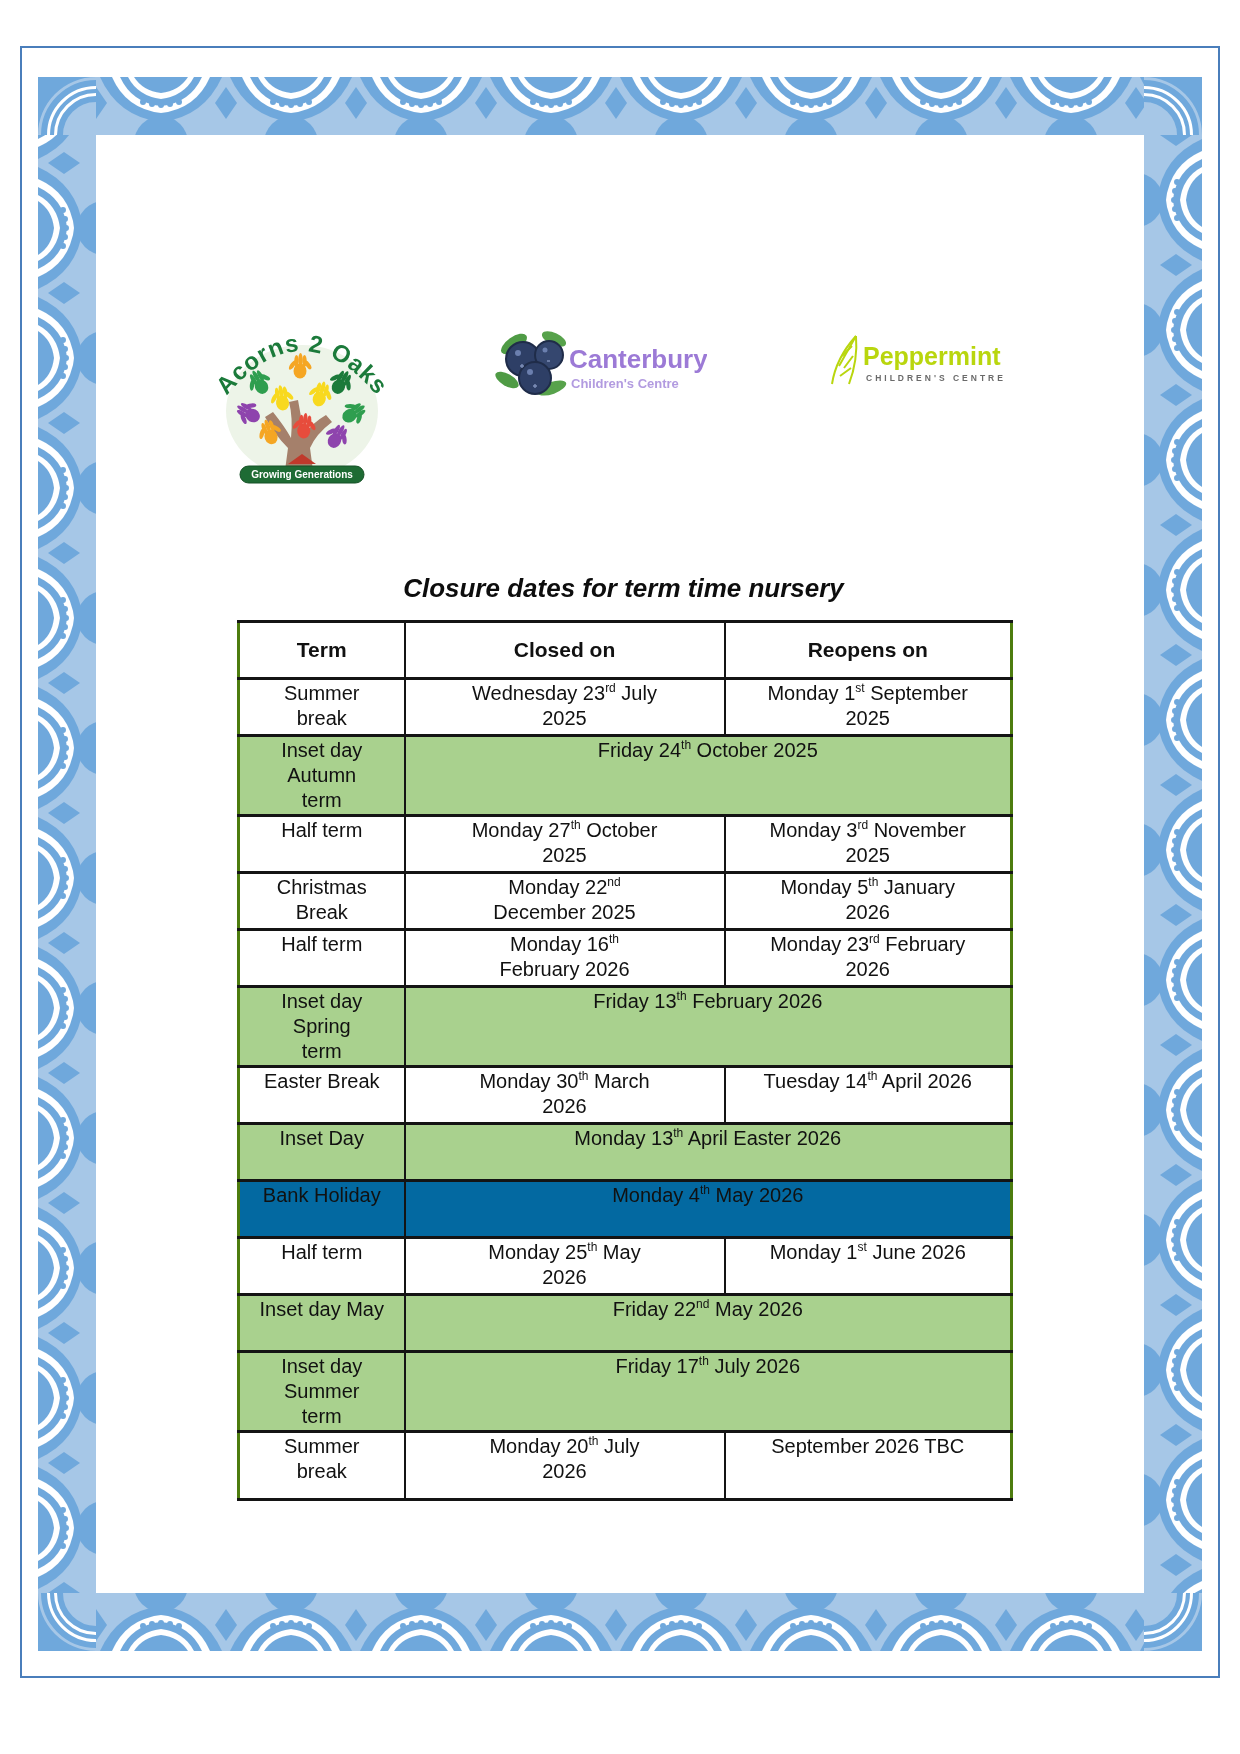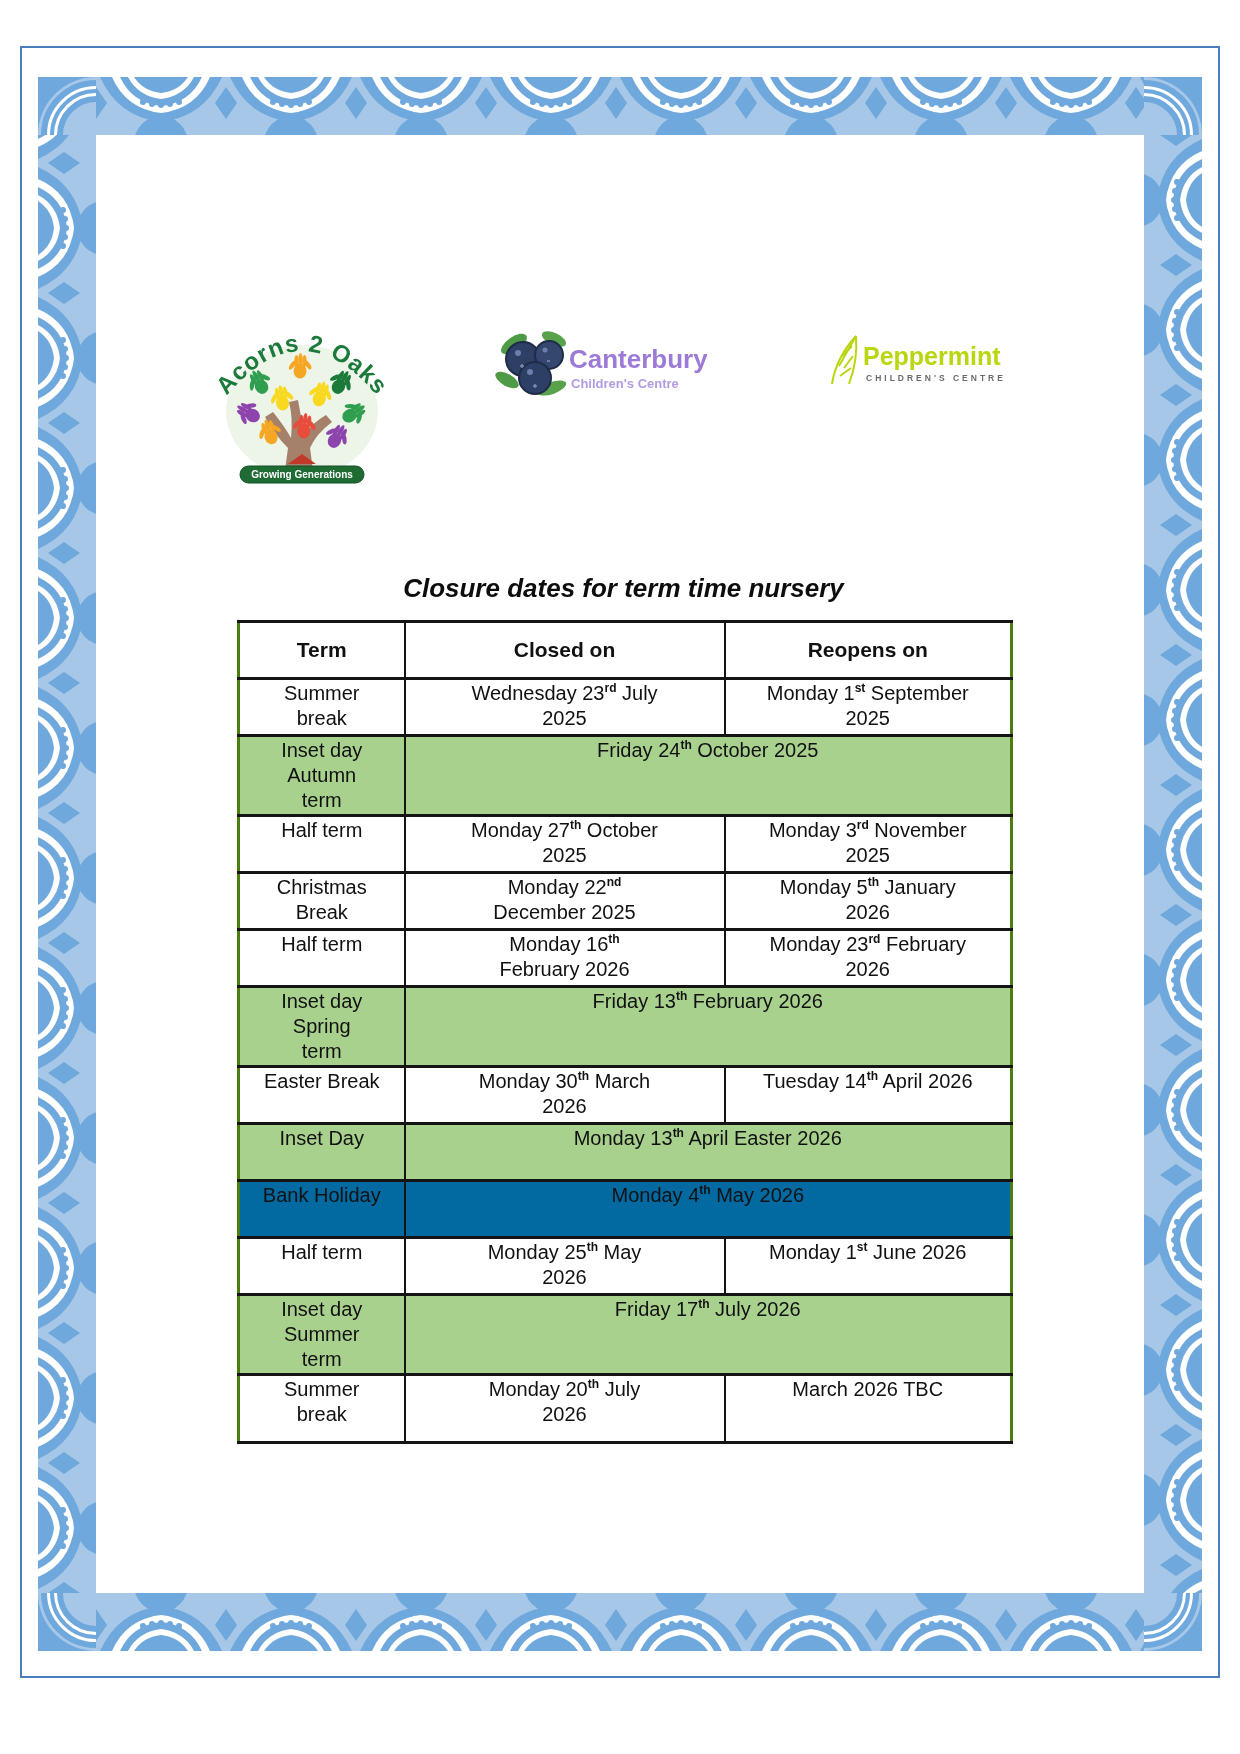--- a/index.html
+++ b/index.html
@@ -27,21 +27,21 @@
   .closure-table col.c2{width:320px;}
   .closure-table col.c3{width:287px;}
   .closure-table th,.closure-table td{border:2px solid #141414;border-top-width:3px;
       border-bottom-width:3px;text-align:center;vertical-align:top;padding:1px 18px;
       white-space:pre-line;}
   .closure-table th{font-size:21px;font-weight:bold;height:28px;vertical-align:middle;padding:0;}
   .closure-table tr{height:57px;}
   .closure-table tr.last{height:68px;}
   .row-green td{background:#a9d18e;margin-left:44px;}
   .row-blue td{background:#0369a1;}
-  sup{font-size:0.6em;line-height:0;vertical-align:super;font-weight:bold;}
+  sup{font-size:0.6em;line-height:0;vertical-align:super;}
   
   .logo{position:absolute;}
 </style>
 </head>
 <body>
 
 <div class="page">
 
   <svg width="0" height="0" style="position:absolute" aria-hidden="true">
     <defs>
@@ -240,26 +240,30 @@
         <td>Bank Holiday</td>
         <td colspan="2">Monday 4<sup>th</sup> May 2026</td>
       </tr>
       <tr>
         <td>Half term</td>
         <td>Monday 25<sup>th</sup> May
 2026</td>
         <td>Monday 1<sup>st</sup> June 2026</td>
       </tr>
       <tr class="row-green">
+        <td>Inset day May</td>
+        <td colspan="2">Friday 22<sup>nd</sup> May 2026</td>
+      </tr>
+      <tr class="row-green">
         <td>Inset day Summer
 term</td>
         <td colspan="2">Friday 17<sup>th</sup> July 2026</td>
       </tr>
       <tr class="last">
         <td>Summer break</td>
         <td>Monday 20<sup>th</sup> July
 2026</td>
-        <td>March 2026 TBC</td>
+        <td>September 2026 TBC</td>
       </tr>
     </tbody>
   </table>
 
 </div>
 
 </body></html>

